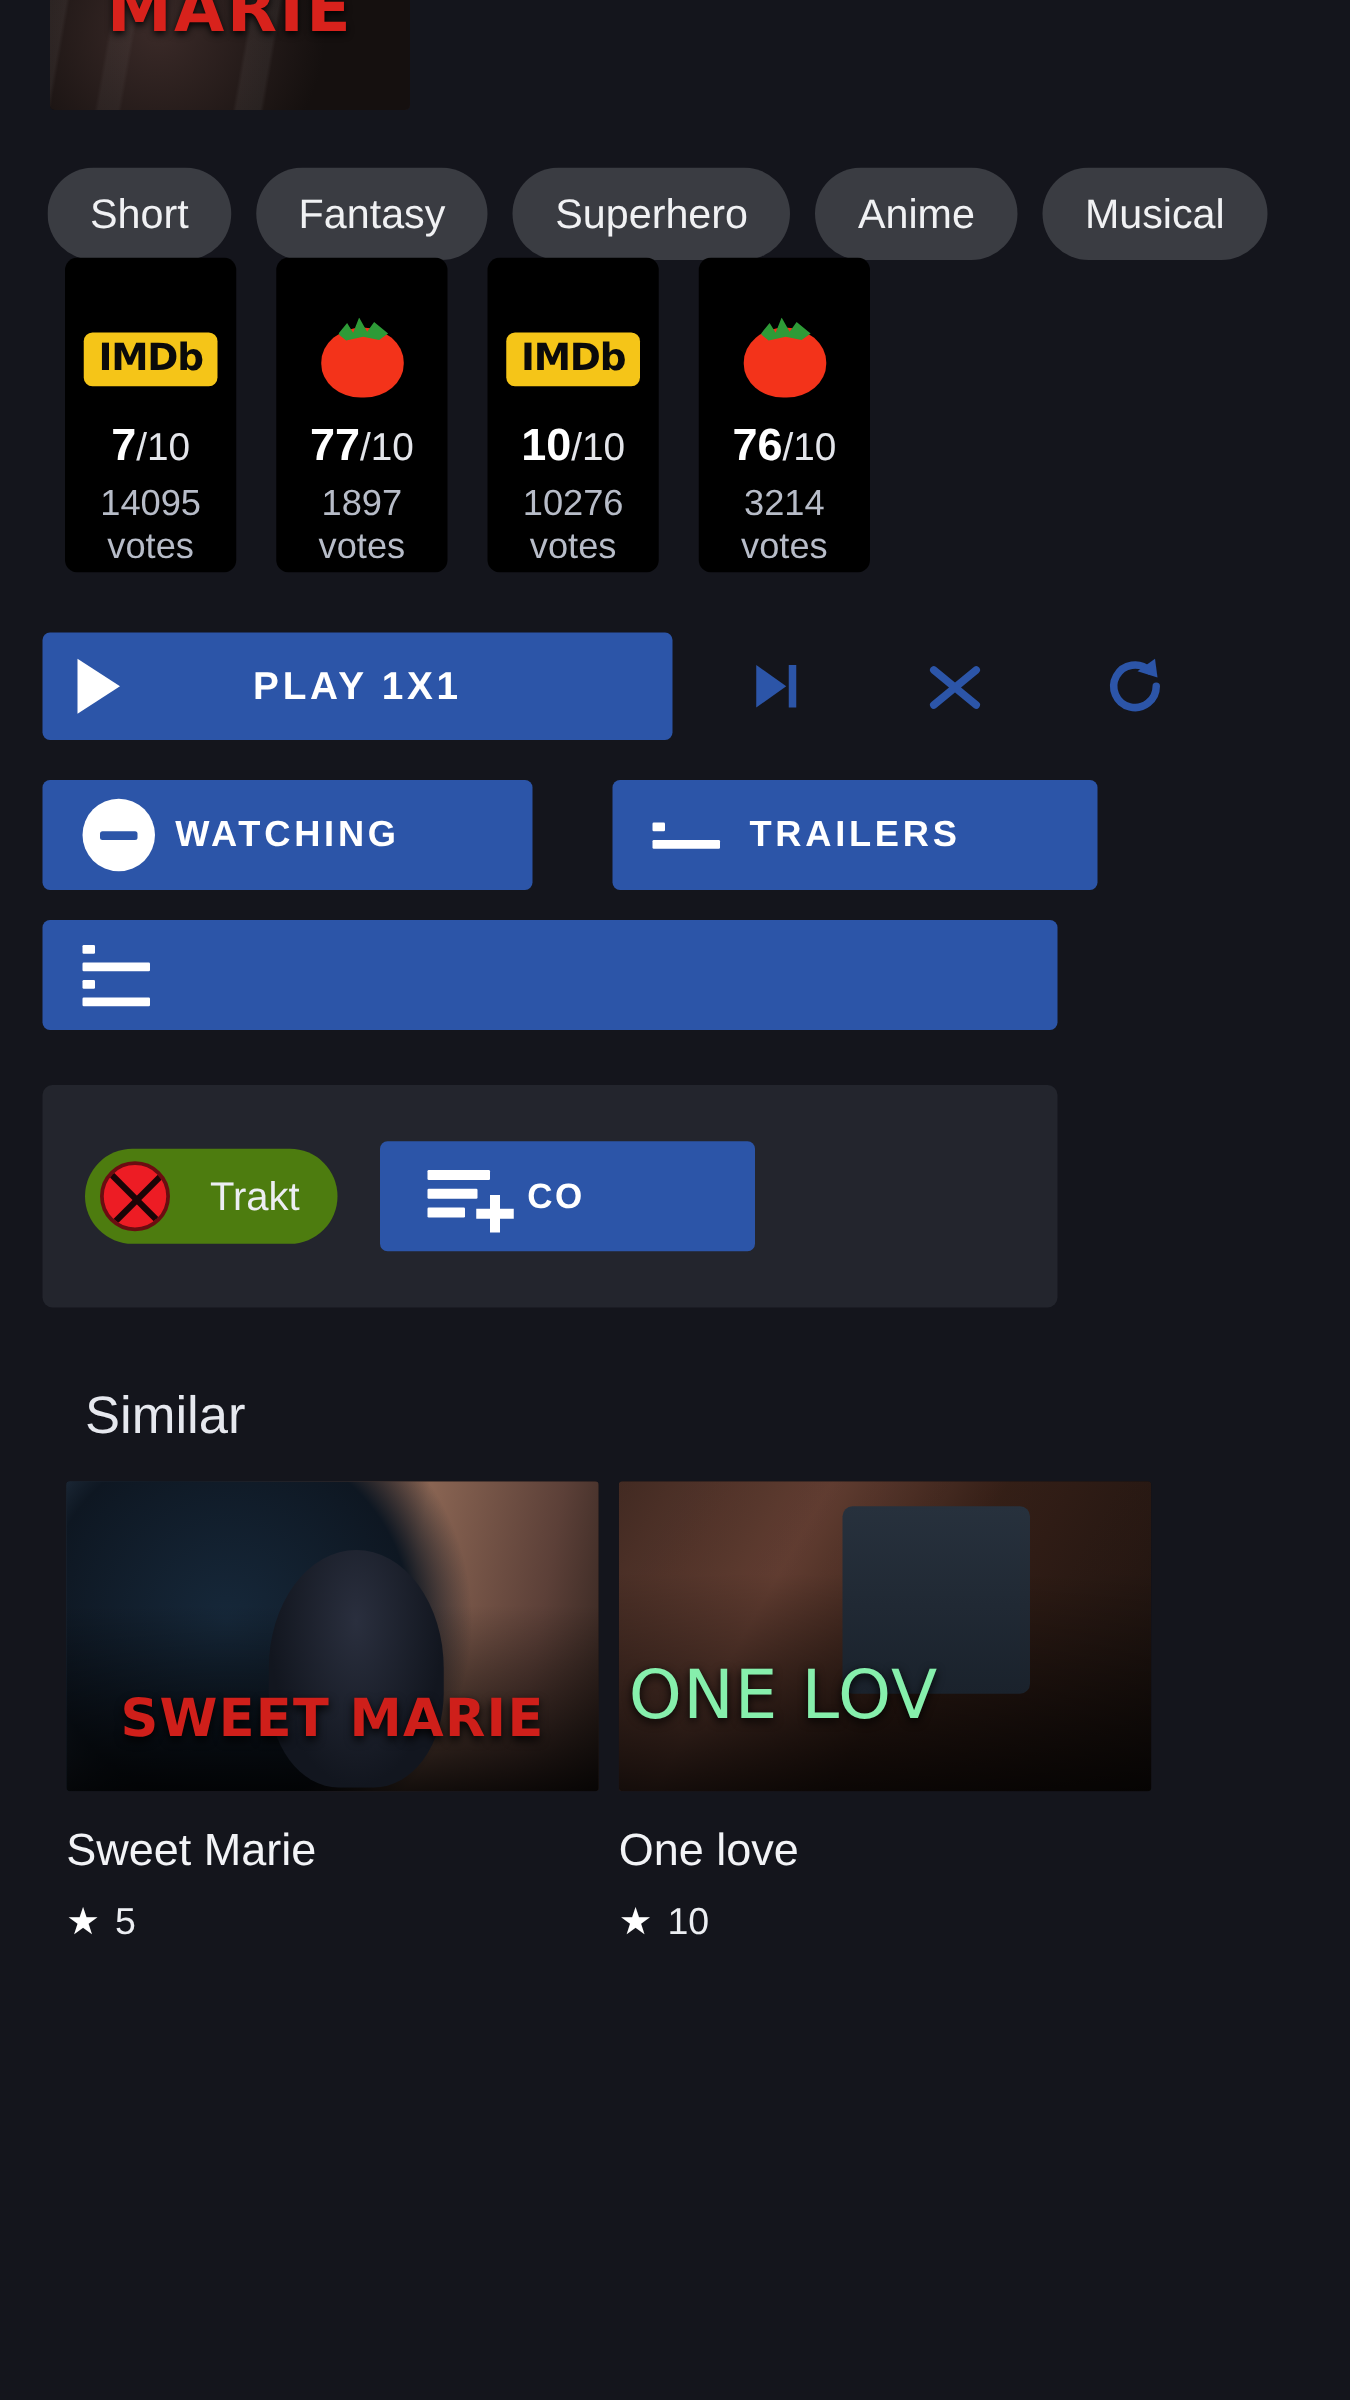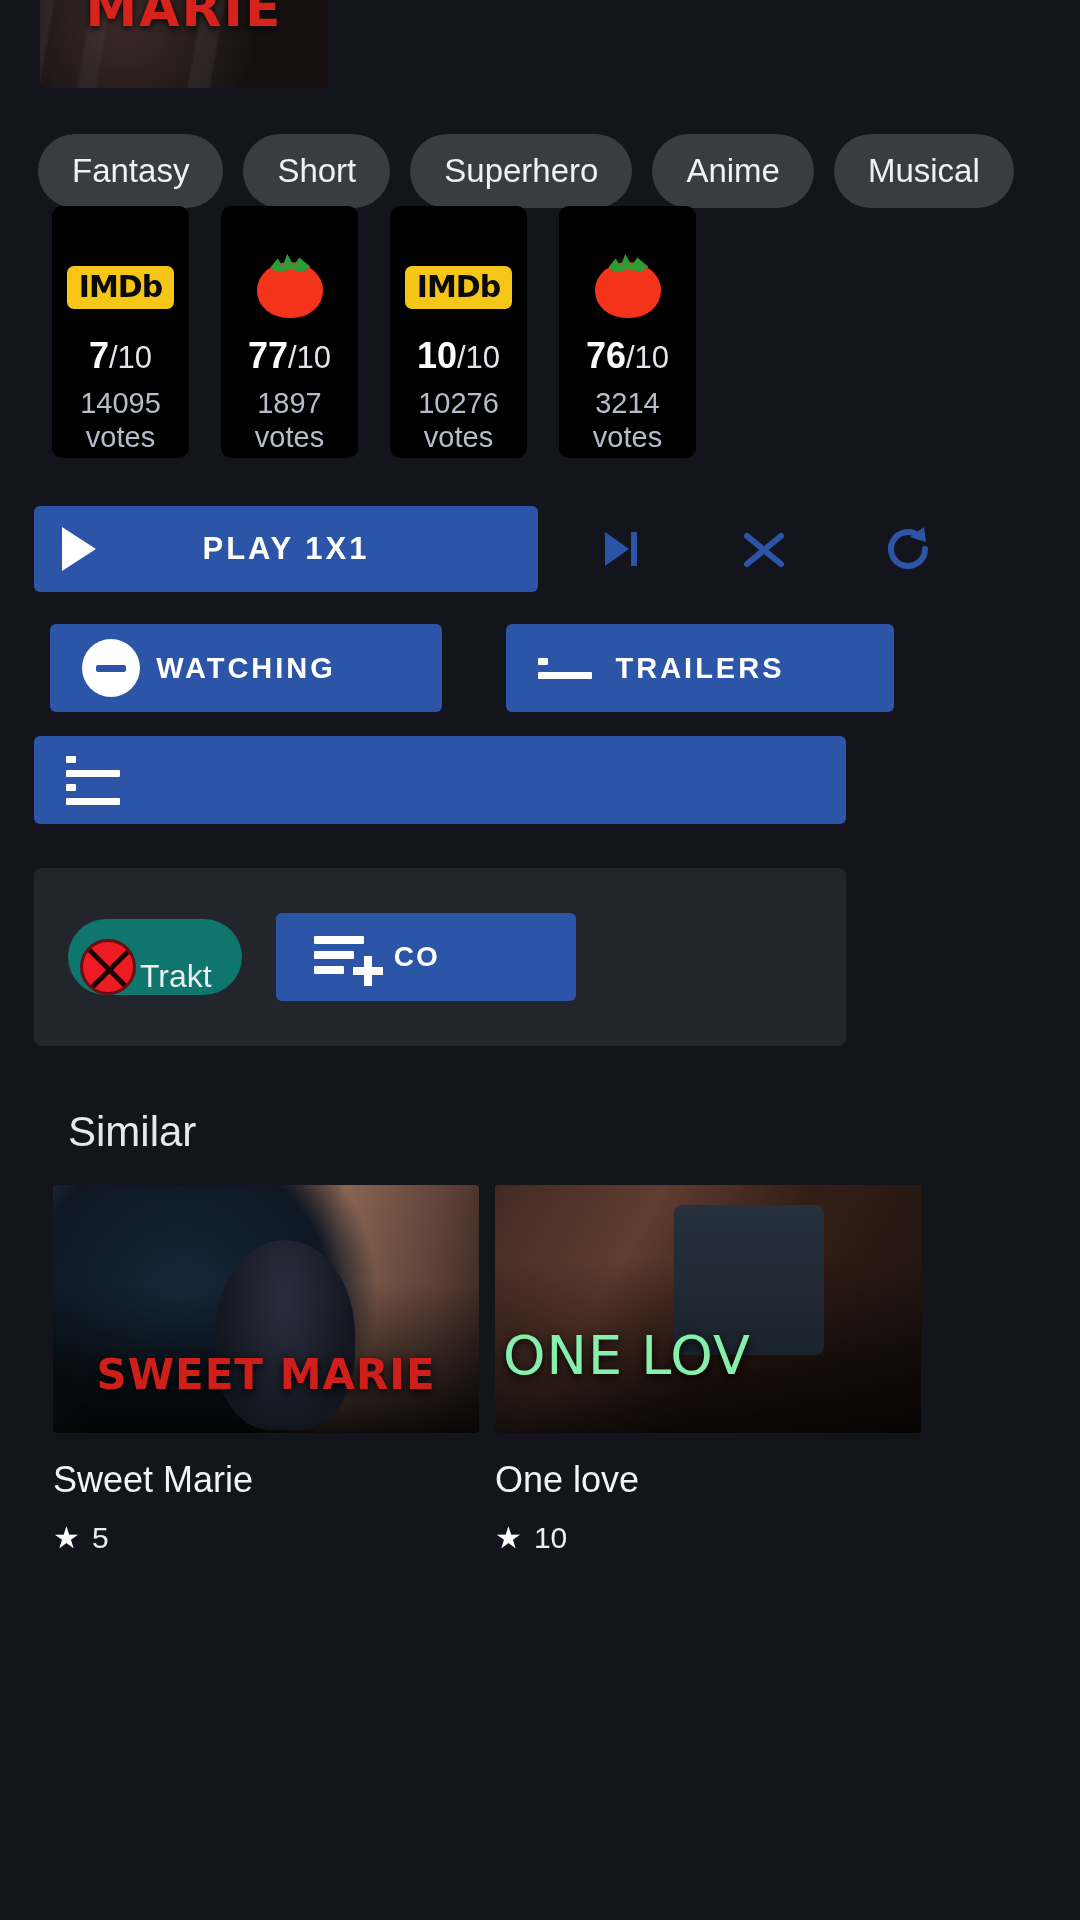--- a/index.html
+++ b/index.html
@@ -125,21 +125,21 @@
     position: absolute; left: 0; right: 0; text-align: center;
     color: #ffffff; font-size: 31px; font-weight: 700; letter-spacing: 3px;
   }
   .icon-btn {
     width: 88px; height: 86px;
     display: flex; align-items: center; justify-content: center;
   }
   .icon-btn svg { display: block; }
 
   
-  .act-row { position: absolute; left: 34px; width: 1012px; display: flex; gap: 32px; margin-left: 16px; }
+  .act-row { position: absolute; left: 34px; width: 1012px; display: flex; gap: 32px; }
   .act-row.r1 { top: 624px; }
   .btn-act {
     height: 88px; border-radius: 6px; background: #2c55a8;
     display: flex; align-items: center; position: relative;
     padding: 0 32px;
   }
   .btn-act .lbl {
     position: absolute; left: 0; right: 0; text-align: center;
     color: #ffffff; font-size: 29px; font-weight: 700; letter-spacing: 3px;
   }
@@ -158,22 +158,22 @@
 
   
   .trakt-panel {
     position: absolute; left: 34px; top: 868px;
     width: 812px; height: 178px;
     background: #23252d; border-radius: 8px;
     display: flex; align-items: center; overflow: hidden;
   }
   .trakt-chip {
     margin-left: 34px; height: 76px; padding: 0 30px 0 12px;
-    background: #0f766e; border-radius: 40px;
-    display: flex; align-items: flex-end; gap: 4px; flex: 0 0 auto;
+    background: #4d7c0f; border-radius: 40px;
+    display: flex; align-items: center; gap: 32px; flex: 0 0 auto;
   }
   .trakt-logo {
     width: 56px; height: 56px; border-radius: 50%;
     background: #ed1c24; border: 3px solid #6b0d11;
     position: relative; overflow: hidden; flex: 0 0 auto;
   }
   .trakt-logo:before, .trakt-logo:after {
     content: ""; position: absolute; background: #1a0406;
   }
   .trakt-logo:before { width: 5px; height: 76px; left: 24px; top: -10px; transform: rotate(45deg); }
@@ -261,24 +261,24 @@
 
 <div class="screen">
 
   <div class="poster-thumb">
     <div class="pbg"></div>
     <div class="ptitle">MARIE</div>
   </div>
 
   <div class="chips">
     <div class="chip">
+        <span>Short</span>
+      </div>
+    <div class="chip">
         <span>Fantasy</span>
-      </div>
-    <div class="chip">
-        <span>Short</span>
       </div>
     <div class="chip">
         <span>Superhero</span>
       </div>
     <div class="chip">
         <span>Anime</span>
       </div>
     <div class="chip">
         <span>Musical</span>
       </div>

